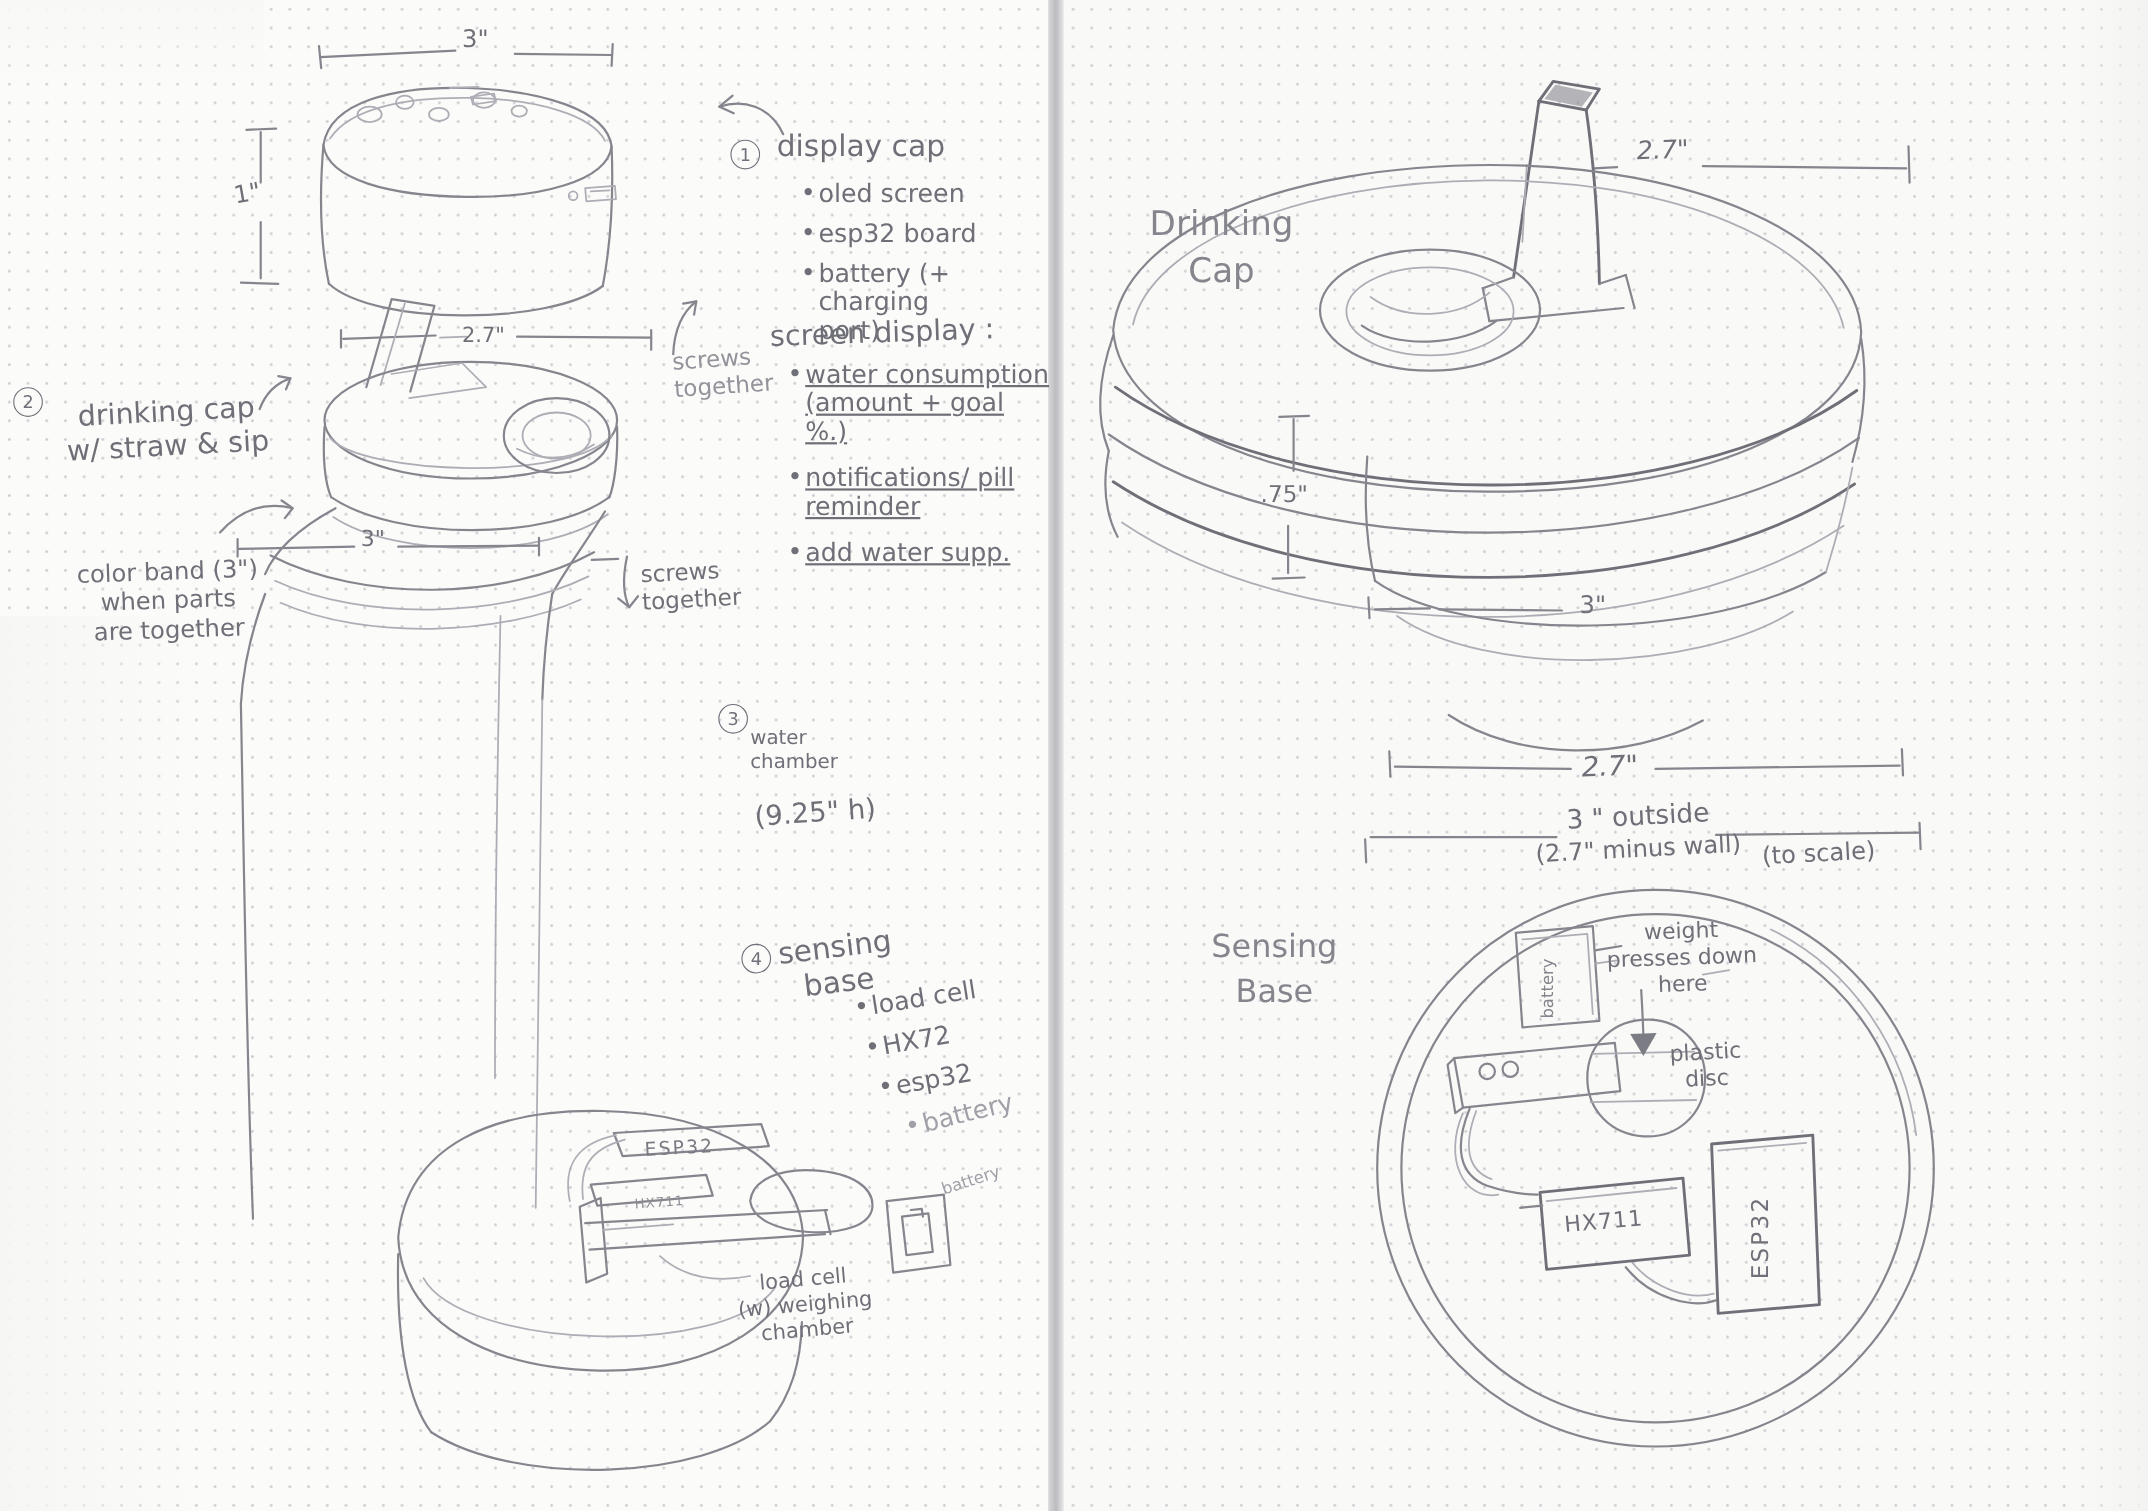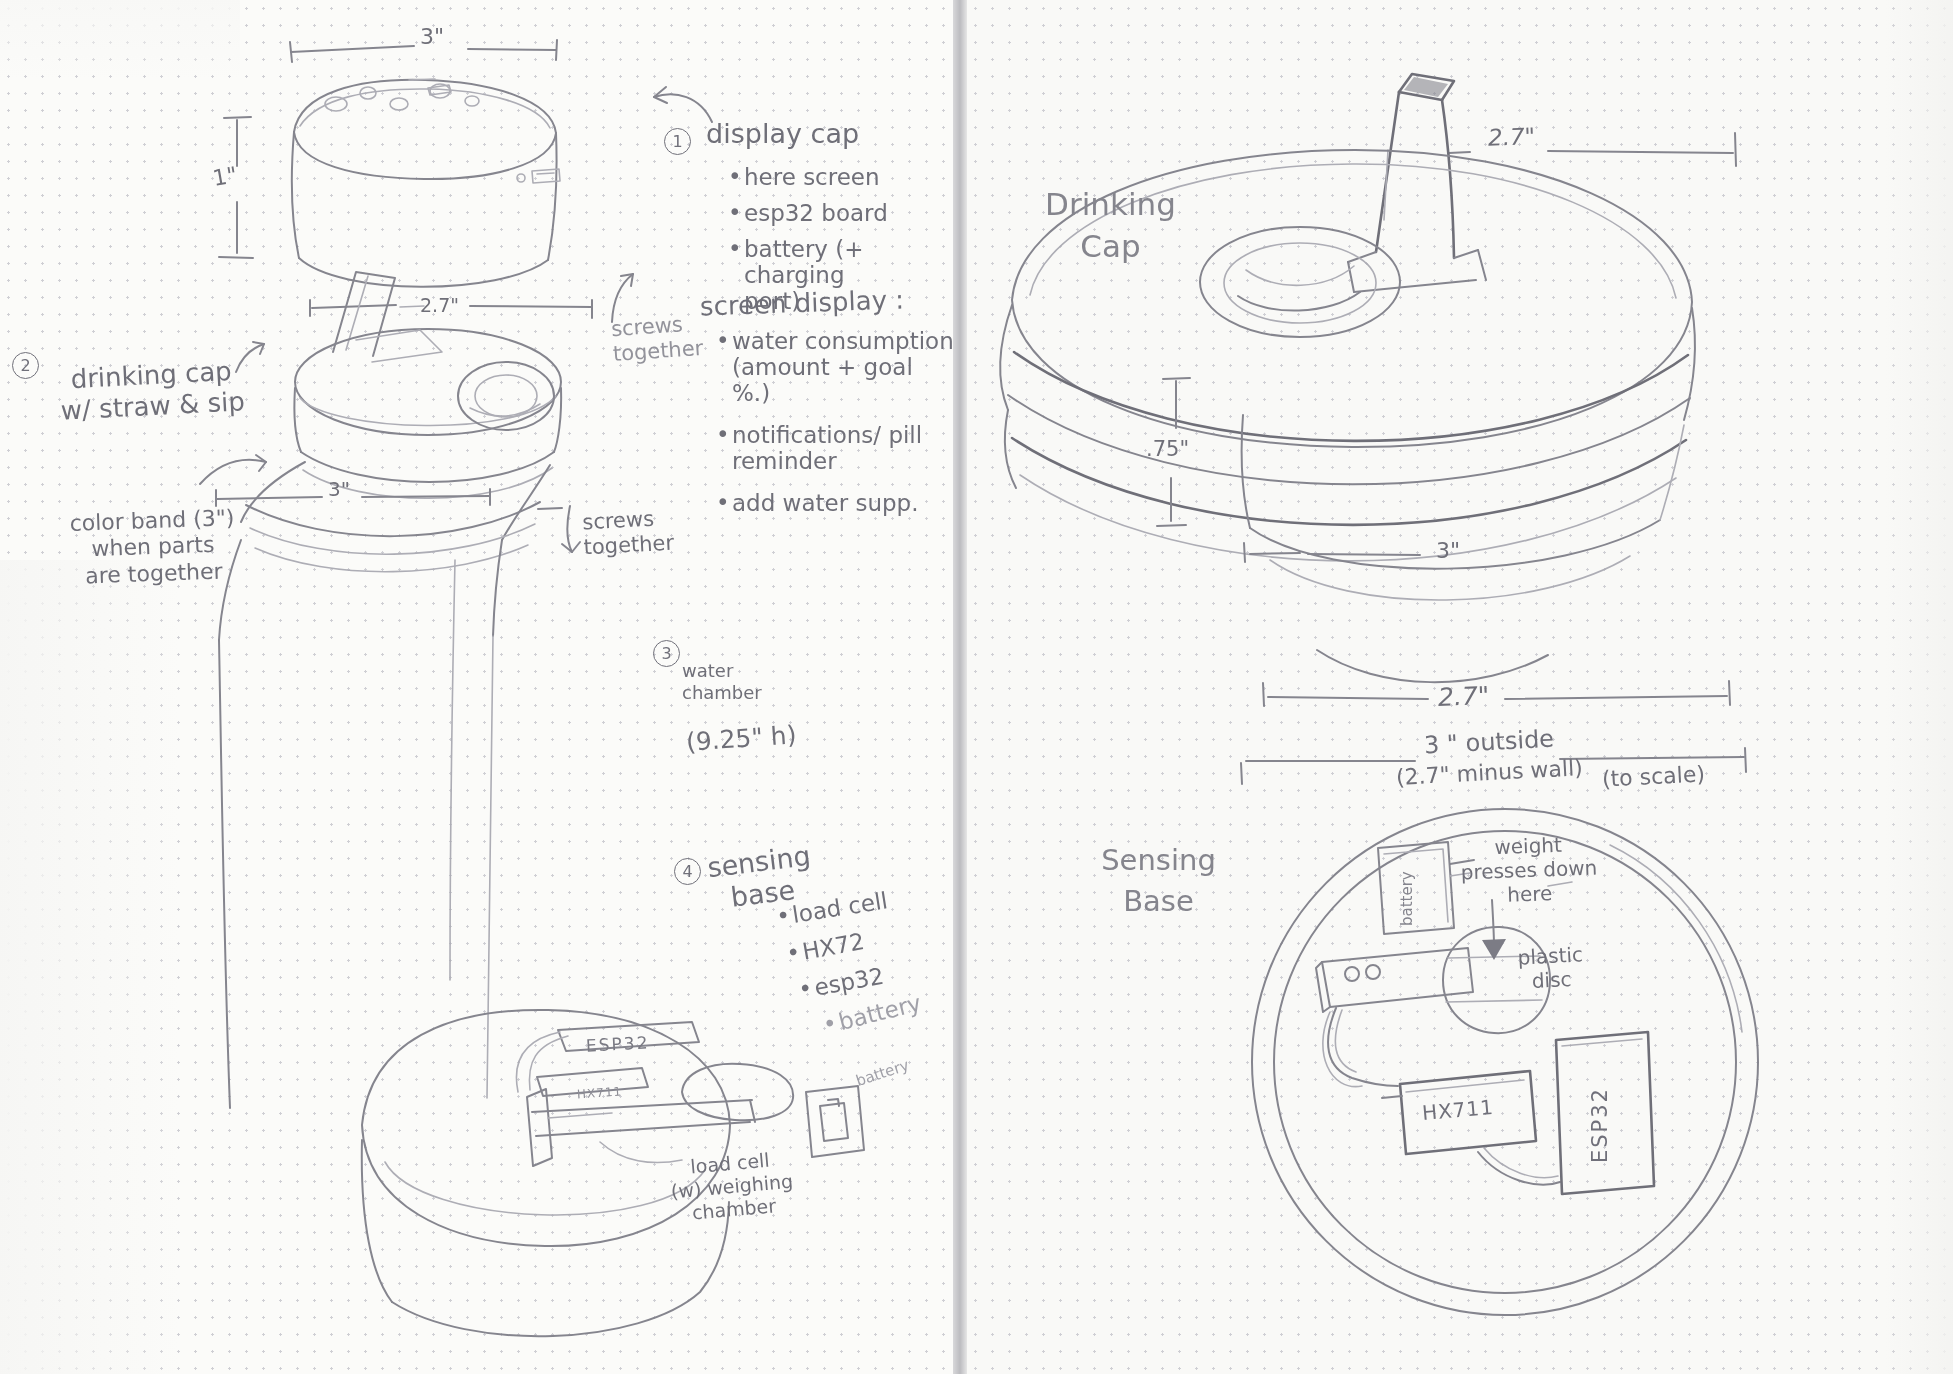--- a/index.html
+++ b/index.html
@@ -237,28 +237,28 @@
   <div class="lbl" style="left:420px;top:24px;font-size:22px;">3"</div>
   <div class="lbl" style="left:213px;top:164px;font-size:22px;transform:rotate(-10deg);">1"</div>
   <div class="lbl" style="left:420px;top:294px;font-size:19px;">2.7"</div>
   <div class="lbl" style="left:328px;top:477px;font-size:20px;">3"</div>
 
   <div class="lbl" style="left:664px;top:118px;">
     <span class="cnum">1</span>
     <span style="font-size:27px;margin-left:10px;vertical-align:4px;">display cap</span>
   </div>
   <ul class="blist" style="position:absolute;left:726px;top:164px;font-size:23px;width:225px;">
-    <li class="pre">here screen</li>
+    <li class="pre">oled screen</li>
     <li class="pre">esp32 board</li>
     <li class="pre">battery (+ charging
 port)</li>
   </ul>
 
   <div class="lbl" style="left:700px;top:288px;font-size:26px;transform:rotate(-2deg);">screen display :</div>
-  <ul class="blist" style="position:absolute;left:714px;top:328px;font-size:23px;width:240px;">
+  <ul class="blist" style="position:absolute;left:714px;top:328px;font-size:23px;width:240px;text-decoration:underline;">
     <li class="pre" style="margin-bottom:14px;">water consumption
 (amount + goal %.)</li>
     <li class="pre" style="margin-bottom:16px;margin-top:16px;">notifications/ pill
 reminder</li>
     <li class="pre">add water supp.</li>
   </ul>
 
   <div class="lbl pre" style="left:612px;top:314px;font-size:21px;transform:rotate(-4deg);color:#93939b;">screws
 together</div>
   <div class="lbl pre" style="left:583px;top:508px;font-size:21px;transform:rotate(-3deg);">screws

